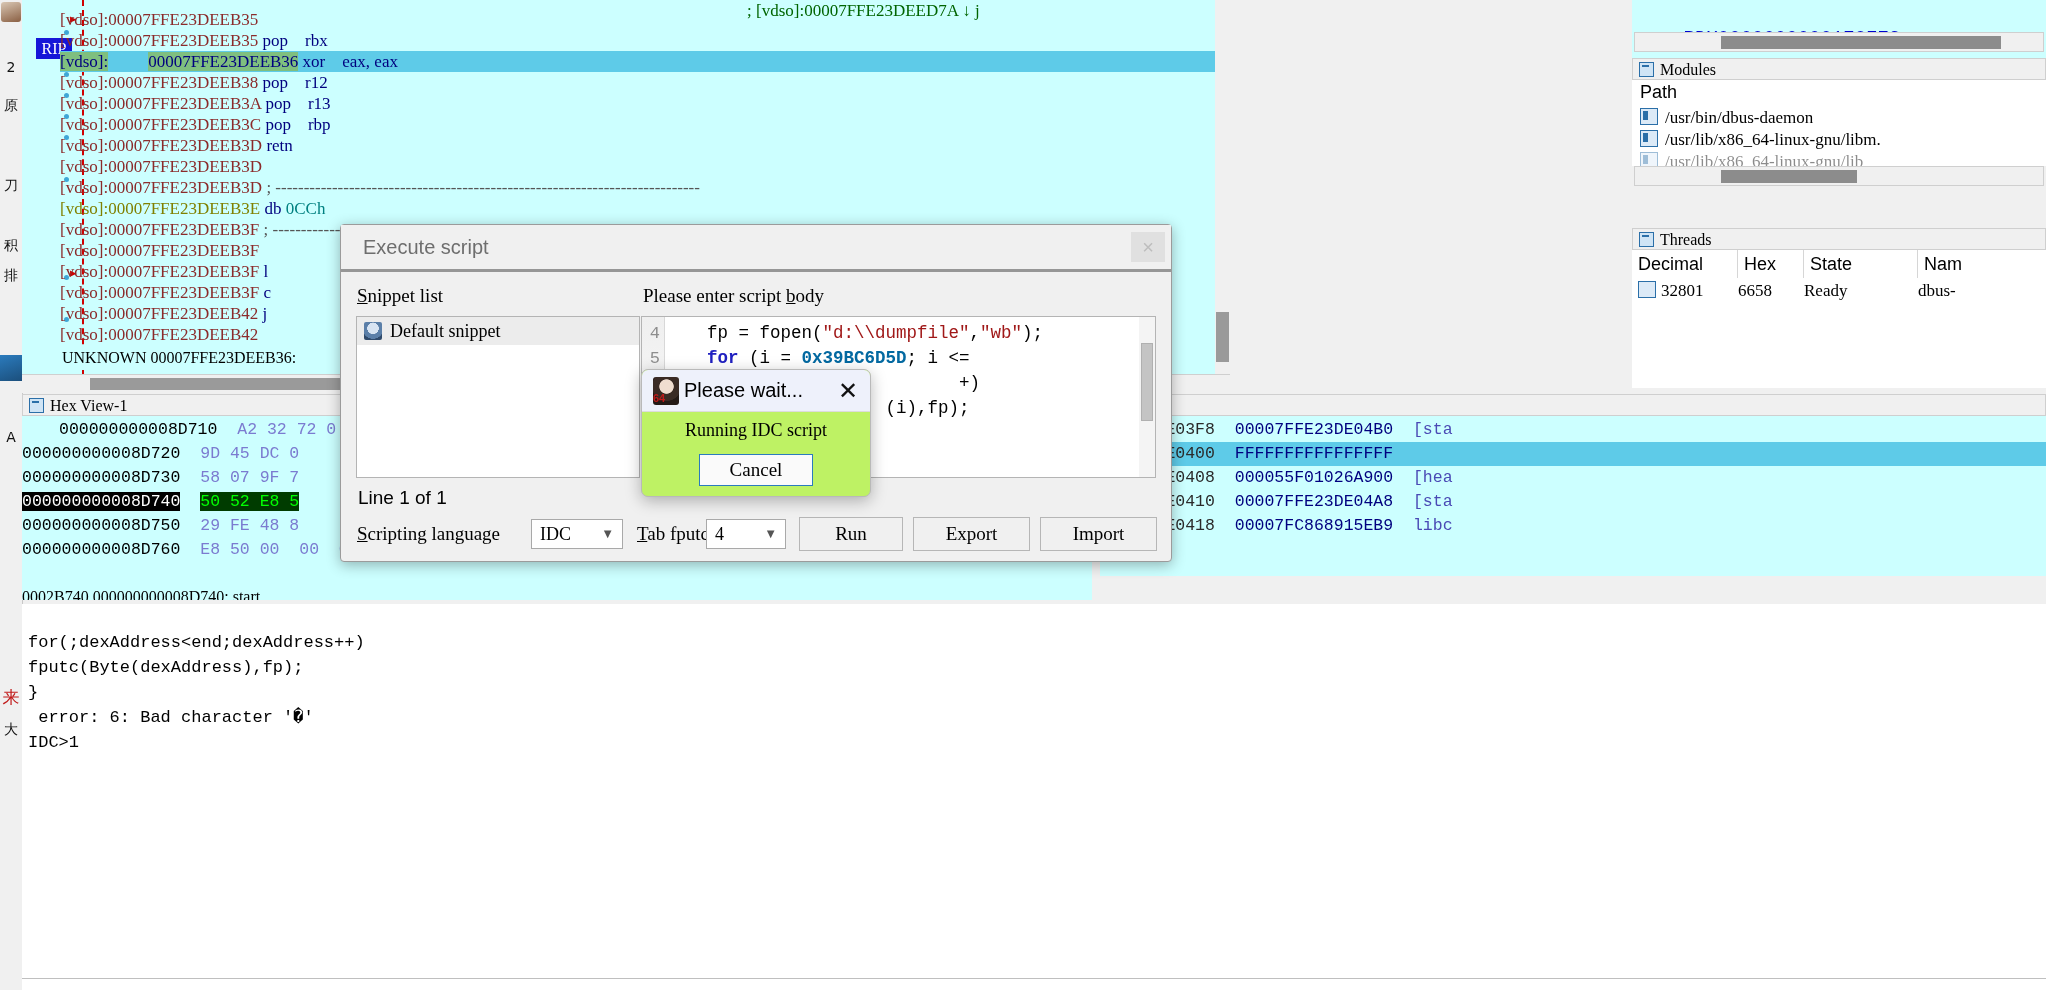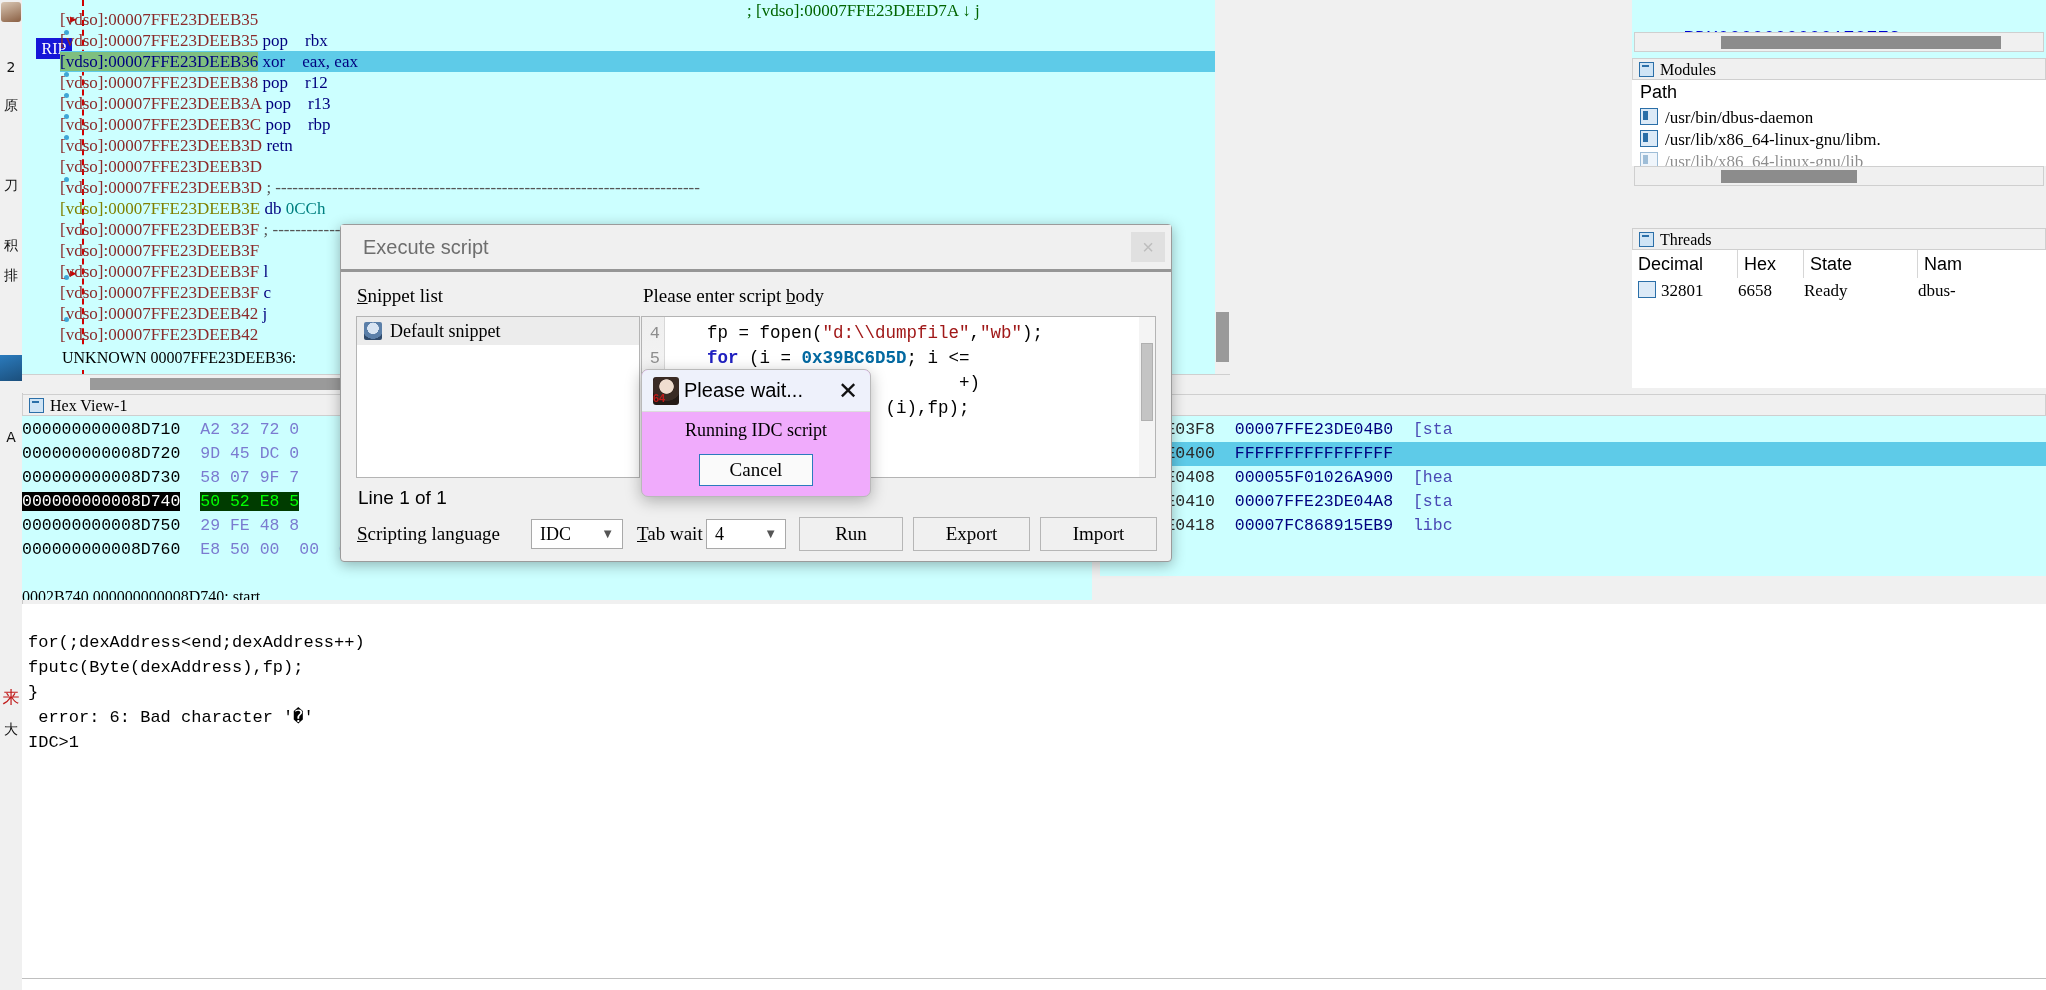--- a/index.html
+++ b/index.html
@@ -226,21 +226,21 @@
   .combo .arw{position:absolute;right:8px;top:0;line-height:28px;color:#555;font-size:13px;}
   .dbtn{
     position:absolute;top:11px;height:34px;background:#f0f0f0;border:1px solid #b6b6b6;
     box-sizing:border-box;font-family:"Liberation Serif",serif;font-size:19px;
     line-height:32px;text-align:center;color:#000;
   }
 
   
   #waitdlg{
     position:absolute;left:641px;top:369px;width:228px;height:126px;
-    background:#f0abfc;border:1px solid #b9b9b9;border-radius:7px;
+    background:#bef264;border:1px solid #b9b9b9;border-radius:7px;
     box-shadow:0 4px 16px rgba(0,0,0,.28);overflow:hidden;text-decoration:underline;
   }
   #waitdlg-title{
     position:absolute;left:0;top:0;width:228px;height:41px;background:#eef1fb;
     border-bottom:1px solid #dcdcdc;
   }
   #wait-ico{
     position:absolute;left:11px;top:7px;width:26px;height:28px;
     background:radial-gradient(circle at 52% 34%, #f0ddd0 0 30%, #3a2b25 33% 62%, #241a16 64% 100%);
     border-radius:3px;
@@ -296,21 +296,21 @@
     <div class="dot" style="top:177px;"></div>
       <div class="dot" style="top:275px;"></div>
     <div class="dot" style="top:317px;"></div>
   </div>
 
   <div id="ripbox">RIP</div>
 
   <div id="disasm-lines">
       <div class="codeline" style="top: 9px;"><span class="seg">[vdso]:00007FFE23DEEB35</span></div>
       <div class="codeline" style="top: 30px;"><span class="seg">[vdso]:00007FFE23DEEB35</span><span class="mnem"> pop    rbx</span></div>
-      <div class="hl" style="top: 51px; width: 1192px;"><span class="hladdr" style="color: rgb(0, 0, 127);">[vdso]:</span><span class="hladdr" style="color: rgb(0, 0, 127);">00007FFE23DEEB36</span><span style="color: rgb(0, 0, 127);"> xor    eax, eax</span></div>
+      <div class="hl" style="top: 51px; width: 1192px;"><span class="hladdr" style="color: rgb(0, 0, 127);">[vdso]:</span><span class="hladdr" style="color: rgb(0, 0, 127); margin-left: 40px;">00007FFE23DEEB36</span><span style="color: rgb(0, 0, 127);"> xor    eax, eax</span></div>
       <div class="codeline" style="top: 72px;"><span class="seg">[vdso]:00007FFE23DEEB38</span><span class="mnem"> pop    r12</span></div>
       <div class="codeline" style="top: 93px;"><span class="seg">[vdso]:00007FFE23DEEB3A</span><span class="mnem"> pop    r13</span></div>
       <div class="codeline" style="top: 114px;"><span class="seg">[vdso]:00007FFE23DEEB3C</span><span class="mnem"> pop    rbp</span></div>
       <div class="codeline" style="top: 135px;"><span class="seg">[vdso]:00007FFE23DEEB3D</span><span class="mnem"> retn   </span></div>
       <div class="codeline" style="top: 156px;"><span class="seg">[vdso]:00007FFE23DEEB3D</span></div>
       <div class="codeline" style="top: 177px;"><span class="seg">[vdso]:00007FFE23DEEB3D</span><span class="dashes"> ; ---------------------------------------------------------------------------</span></div>
       <div class="codeline" style="top: 198px;"><span class="dbline">[vdso]:00007FFE23DEEB3E</span><span><span class="mnem"> db </span><span class="dbval">0CCh</span></span></div>
       <div class="codeline" style="top: 219px;"><span class="seg">[vdso]:00007FFE23DEEB3F</span><span class="dashes"> ; ---------------------------------------------------------------------------</span></div>
       <div class="codeline" style="top: 240px;"><span class="seg">[vdso]:00007FFE23DEEB3F</span></div>
       <div class="codeline" style="top: 261px;"><span class="seg">[vdso]:00007FFE23DEEB3F</span><span class="mnem"> l      </span></div>
@@ -329,21 +329,21 @@
 <div id="disasm-hscroll">
     <div class="thumb"></div>
   </div>
 
 <div id="hexpanel">
   <div class="paneltitle">
     <span class="tico"></span><span>Hex View-1</span>
   </div>
   <div id="hexbody">
     <div id="hexrows">
-        <div class="hexline" style="top: 2px;"><span class="hx-addr">000000000008D710</span><span>  </span><span class="hx-byte">A2 32 72 0</span></div>
+        <div class="hexline" style="top: 2px; padding-left: 37px;"><span class="hx-addr">000000000008D710</span><span>  </span><span class="hx-byte">A2 32 72 0</span></div>
         <div class="hexline" style="top: 26px;"><span class="hx-addr">000000000008D720</span><span>  </span><span class="hx-byte">9D 45 DC 0</span></div>
         <div class="hexline" style="top: 50px;"><span class="hx-addr">000000000008D730</span><span>  </span><span class="hx-byte">58 07 9F 7</span></div>
         <div class="hexline" style="top: 74px;"><span class="hexsel-addr">000000000008D740</span><span>  </span><span class="hexsel-byte">50 52 E8 5</span></div>
         <div class="hexline" style="top: 98px;"><span class="hx-addr">000000000008D750</span><span>  </span><span class="hx-byte">29 FE 48 8</span></div>
         <div class="hexline" style="top: 122px;"><span class="hx-addr">000000000008D760</span><span>  </span><span class="hx-byte">E8 50 00  00  00  01  DB  74   02  F3  C3  8B  1E  48  83  EE</span><span class="hx-ascii">     .............H..</span></div>
       </div>
     <div id="hexstatus">0002B740 000000000008D740: start</div>
   </div>
 </div>
 
@@ -461,21 +461,21 @@
 
   <div id="dlg-bottom">
     <div class="field-label" style="left:16px;">
       <u>S</u><span>cripting language</span>
     </div>
     <div class="combo" style="left:190px;width:92px;">
       <span>IDC</span>
       <span class="arw">▼</span>
     </div>
     <div class="field-label" style="left:296px;">
-      <u>T</u><span>ab wait</span>
+      <u>T</u><span>ab fputc</span>
     </div>
     <div class="combo" style="left:365px;width:80px;">
       <span>4</span>
       <span class="arw">▼</span>
     </div>
     <div class="dbtn" style="left:458px;width:104px;">Run</div>
     <div class="dbtn" style="left:572px;width:117px;">Export</div>
     <div class="dbtn" style="left:699px;width:117px;">Import</div>
   </div>
 </div>

